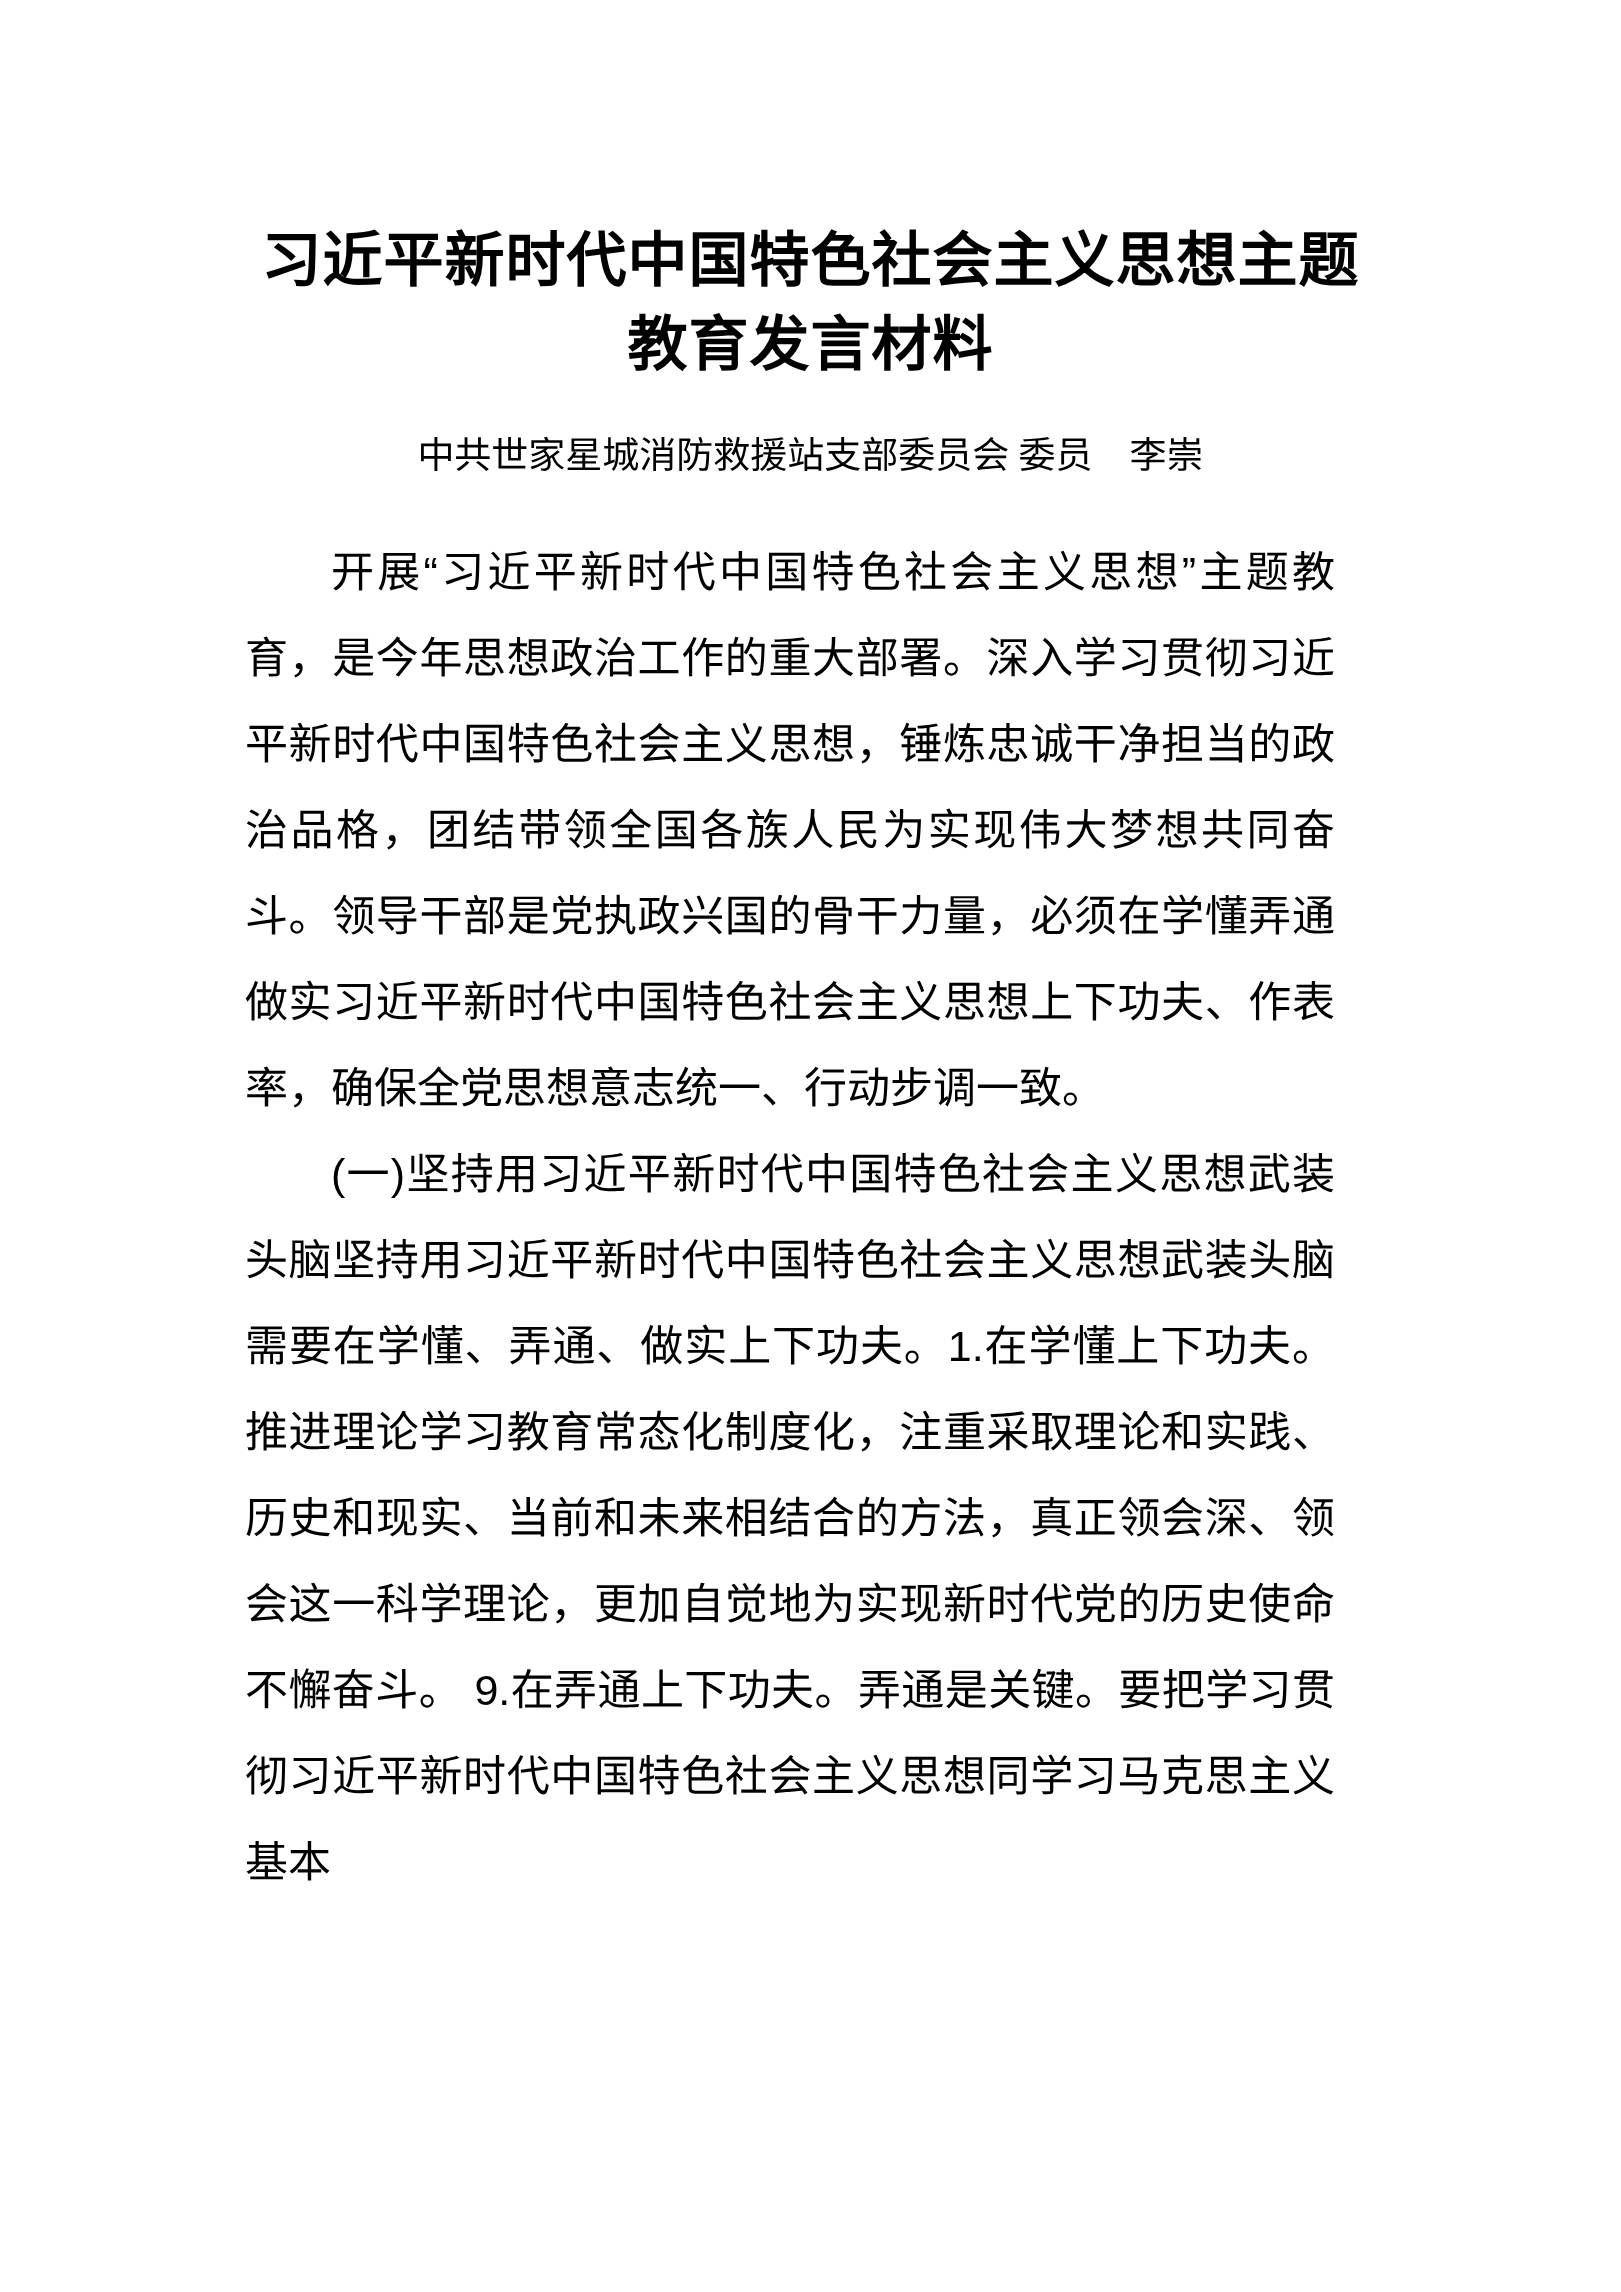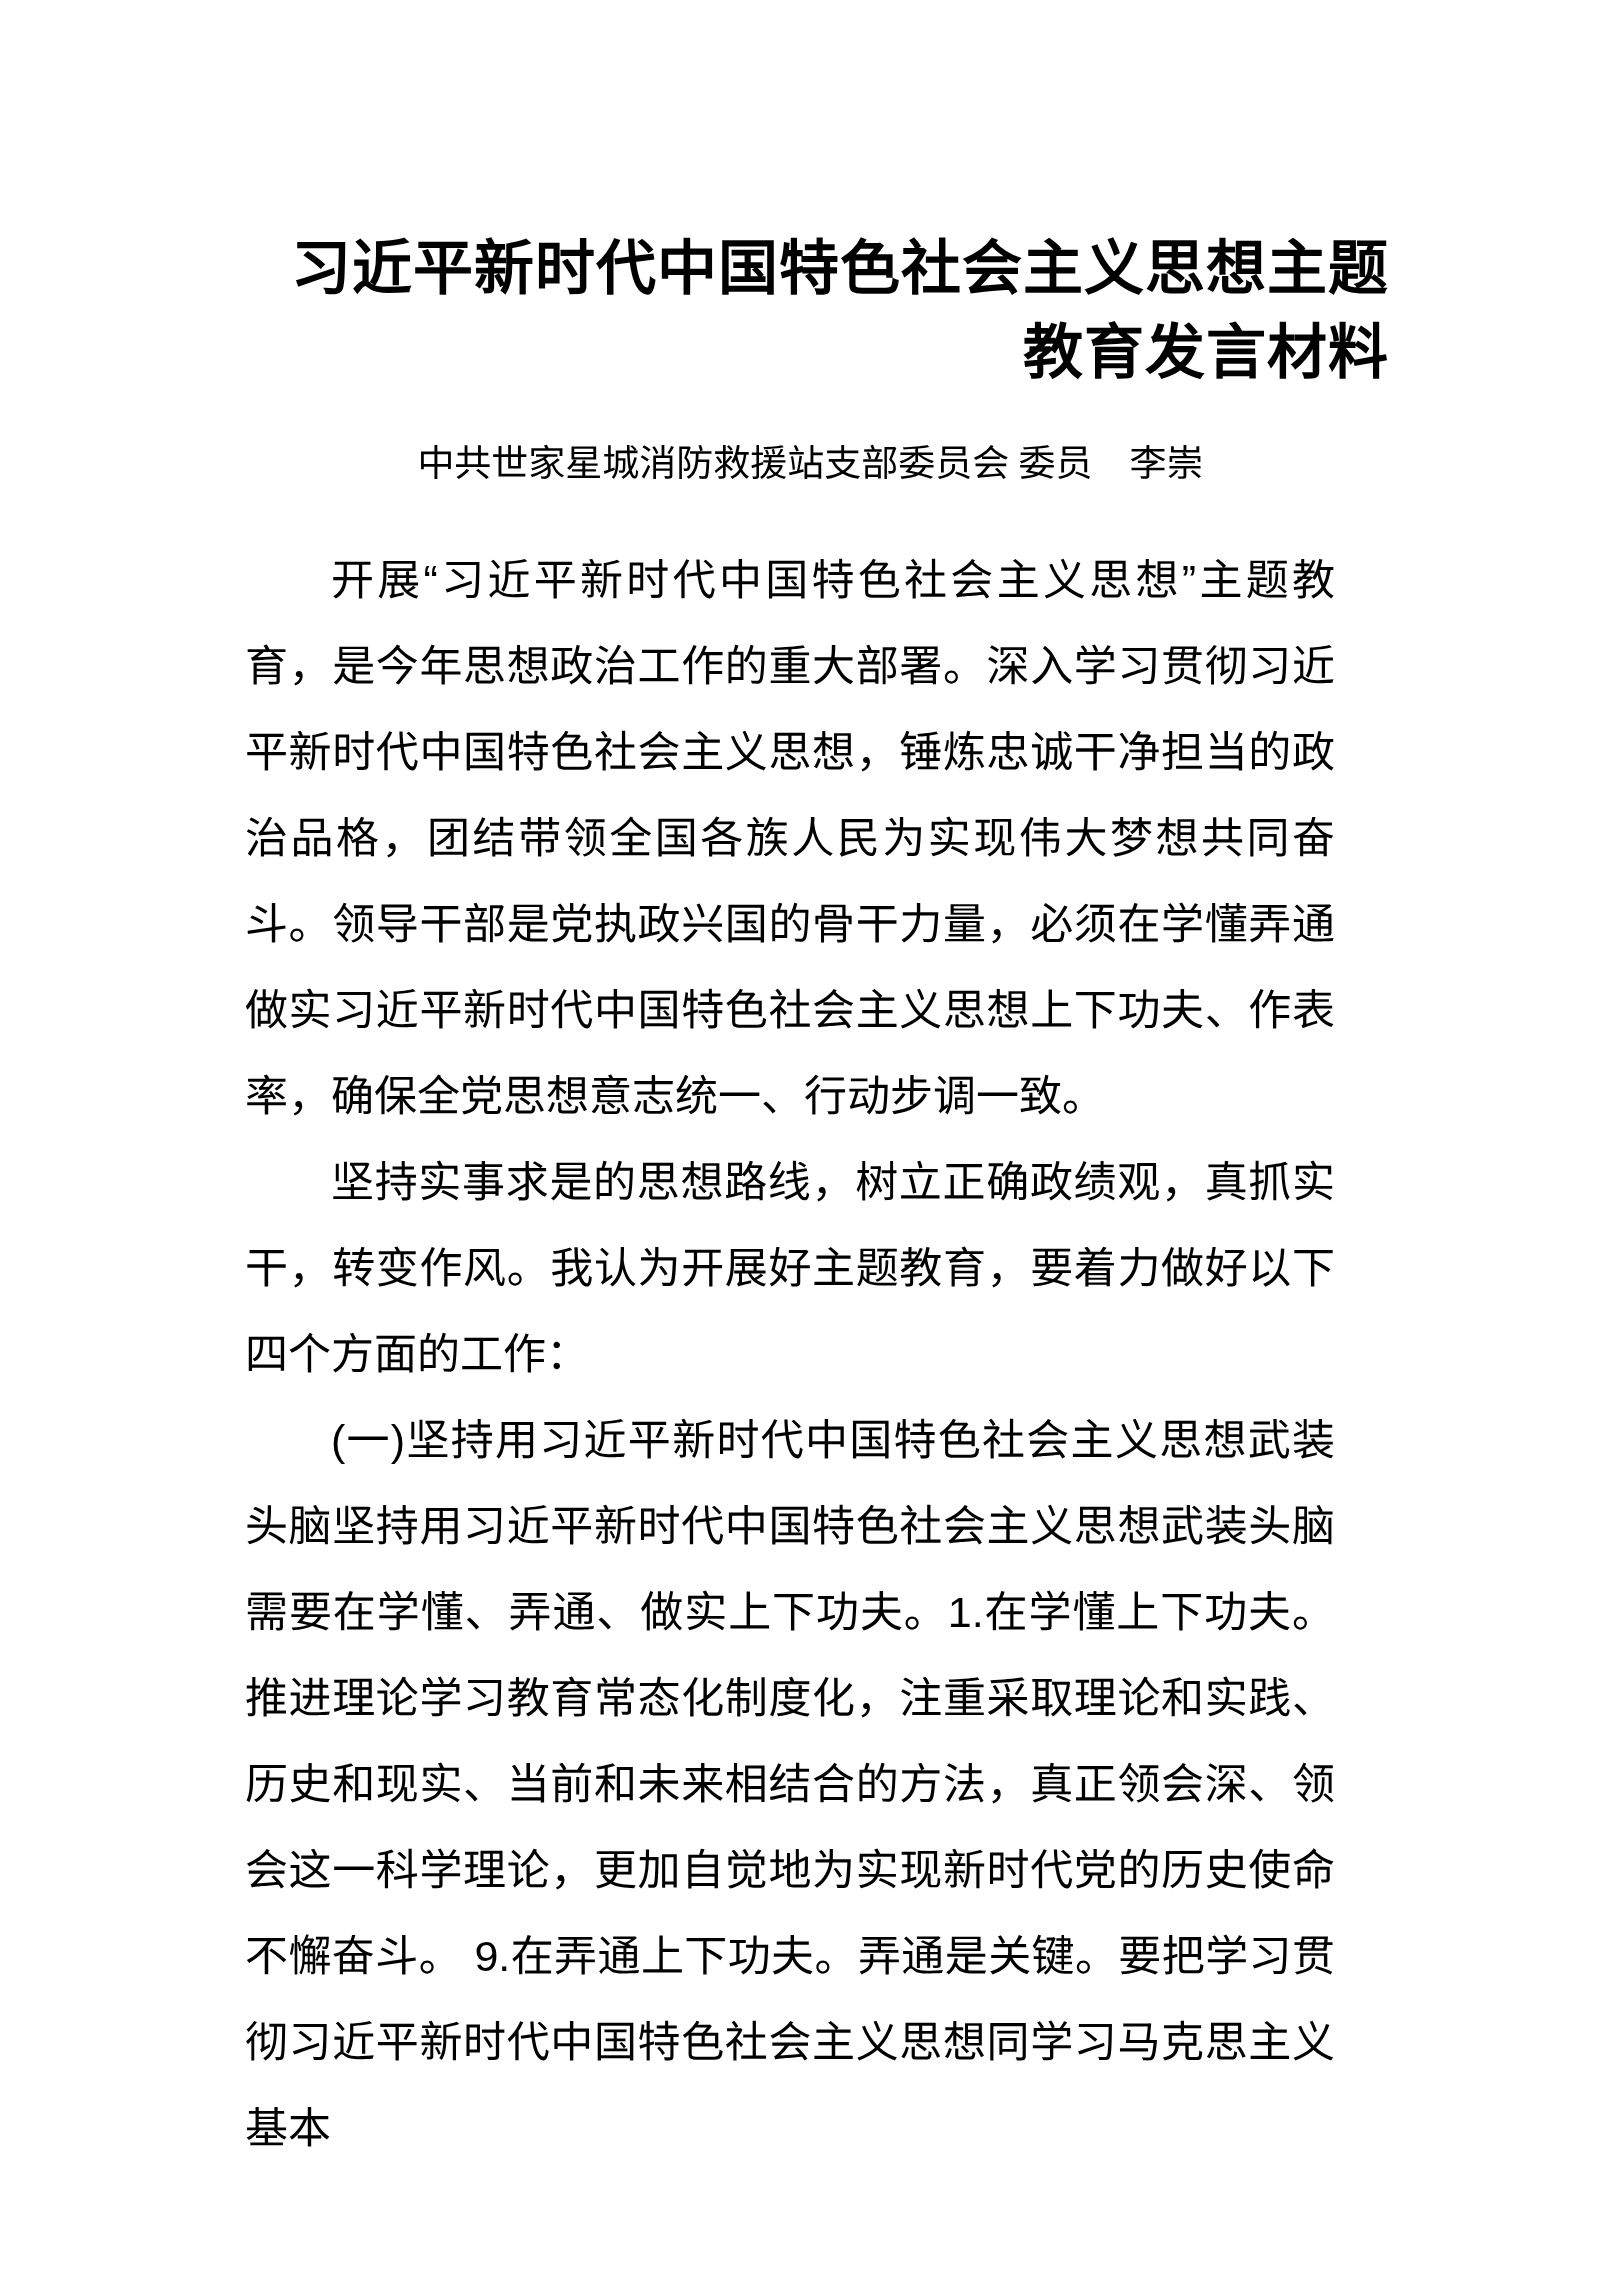--- a/index.html
+++ b/index.html
@@ -13,27 +13,27 @@
     width: 1621px;
     height: 2293px;
     margin: 0 auto;
     background: #ffffff;
     color: #000000;
     overflow: hidden;
     box-sizing: border-box;
     padding-top: 215px;
   }
   .doc-title {
-    margin: 12px auto;
+    margin: 4px auto;
     width: 1157px;
     font-family: "Liberation Sans", "DejaVu Sans", sans-serif;
     font-weight: 700;
     font-size: 60px;
     line-height: 84px;
-    text-align: right;
+    text-align: center;
     letter-spacing: 1px;
   }
   .doc-byline {
     margin: 44px auto 0 auto;
     width: 1274px;
     font-family: "Liberation Serif", "DejaVu Serif", serif;
     font-weight: 400;
     font-size: 37px;
     line-height: 49px;
     text-align: center;
@@ -60,17 +60,16 @@
 </head>
 <body>
 
 <div class="page">
   <h1 class="doc-title">习近平新时代中国特色社会主义思想主题教育发言材料</h1>
 
   <div class="doc-byline">中共世家星城消防救援站支部委员会 委员　李崇</div>
 
   <div class="doc-body">
       <p>开展“习近平新时代中国特色社会主义思想”主题教育，是今年思想政治工作的重大部署。深入学习贯彻习近平新时代中国特色社会主义思想，锤炼忠诚干净担当的政治品格，团结带领全国各族人民为实现伟大梦想共同奋斗。领导干部是党执政兴国的骨干力量，必须在学懂弄通做实习近平新时代中国特色社会主义思想上下功夫、作表率，确保全党思想意志统一、行动步调一致。</p>
-      <p>坚持实事求是的思想路线，树立正确政绩观，真抓实干，转变作风。我认为开展好主题教育，要着力做好以下四个方面的工作：</p>
       <p>(一)坚持用习近平新时代中国特色社会主义思想武装头脑坚持用习近平新时代中国特色社会主义思想武装头脑需要在学懂、弄通、做实上下功夫。1.在学懂上下功夫。推进理论学习教育常态化制度化，注重采取理论和实践、历史和现实、当前和未来相结合的方法，真正领会深、领会这一科学理论，更加自觉地为实现新时代党的历史使命不懈奋斗。 9.在弄通上下功夫。弄通是关键。要把学习贯彻习近平新时代中国特色社会主义思想同学习马克思主义基本</p>
     </div>
 </div>
 
 
 </body></html>

